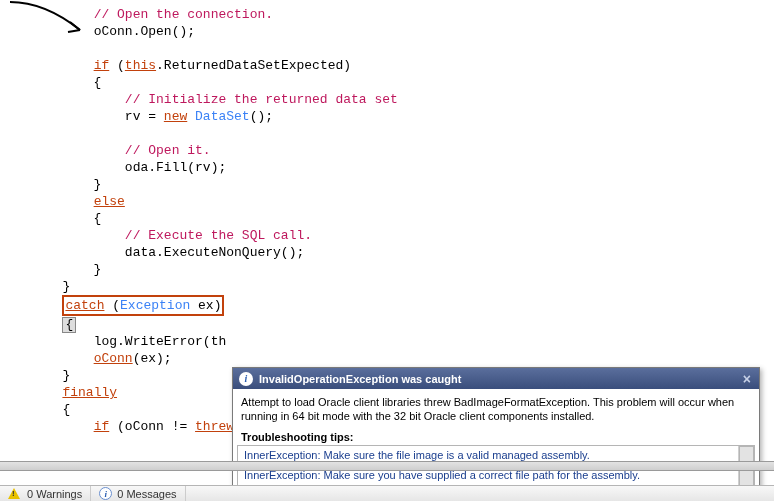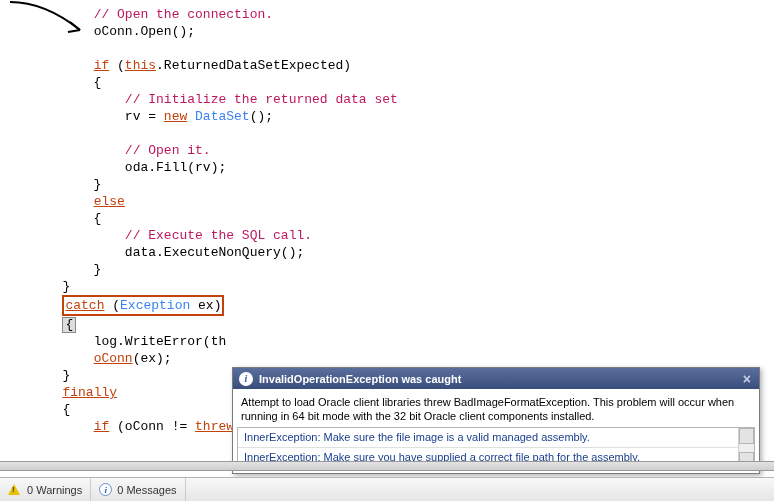--- a/index.html
+++ b/index.html
@@ -129,21 +129,21 @@
     top: 461px;
     height: 10px;
     background: linear-gradient(#e3e3e3,#cfcfcf);
     border-top: 1px solid #9a9a9a;
     border-bottom: 1px solid #9a9a9a;
   }
   .status-bar {
     position: absolute;
     left: 0; right: 0;
     bottom: 0;
-    height: 24px;
+    height: 16px;
     background: linear-gradient(#f8f8f8,#e6e6e6);
     border-top: 1px solid #b5b5b5;
     display: flex;
     align-items: flex-start;
     font-family: "Segoe UI", Tahoma, sans-serif;
     font-size: 11px;
     color: #333;
   }
   .status-item {
     display: flex;
@@ -218,20 +218,21 @@
         {
             <span class="kw">if</span><span> (oConn != </span><span class="kw">threw</span></div>
 
 <div class="exception-popup">
   <div class="ex-header">
     <span class="info-icon">i</span>
     <span class="title">InvalidOperationException was caught</span>
     <span class="close">×</span>
   </div>
   <div class="ex-body">Attempt to load Oracle client libraries threw BadImageFormatException.  This problem will occur when running in 64 bit mode with the 32 bit Oracle client components installed.</div>
+  <div class="ex-section-title">Troubleshooting tips:</div>
   <div class="ex-tips">
     <div class="ex-tip">InnerException: Make sure the file image is a valid managed assembly.</div>
     <div class="ex-tip">InnerException: Make sure you have supplied a correct file path for the assembly.</div>
 
     <div class="ex-scroll"></div>
   </div>
 </div>
 
 <div class="bottom-divider"></div>
 

